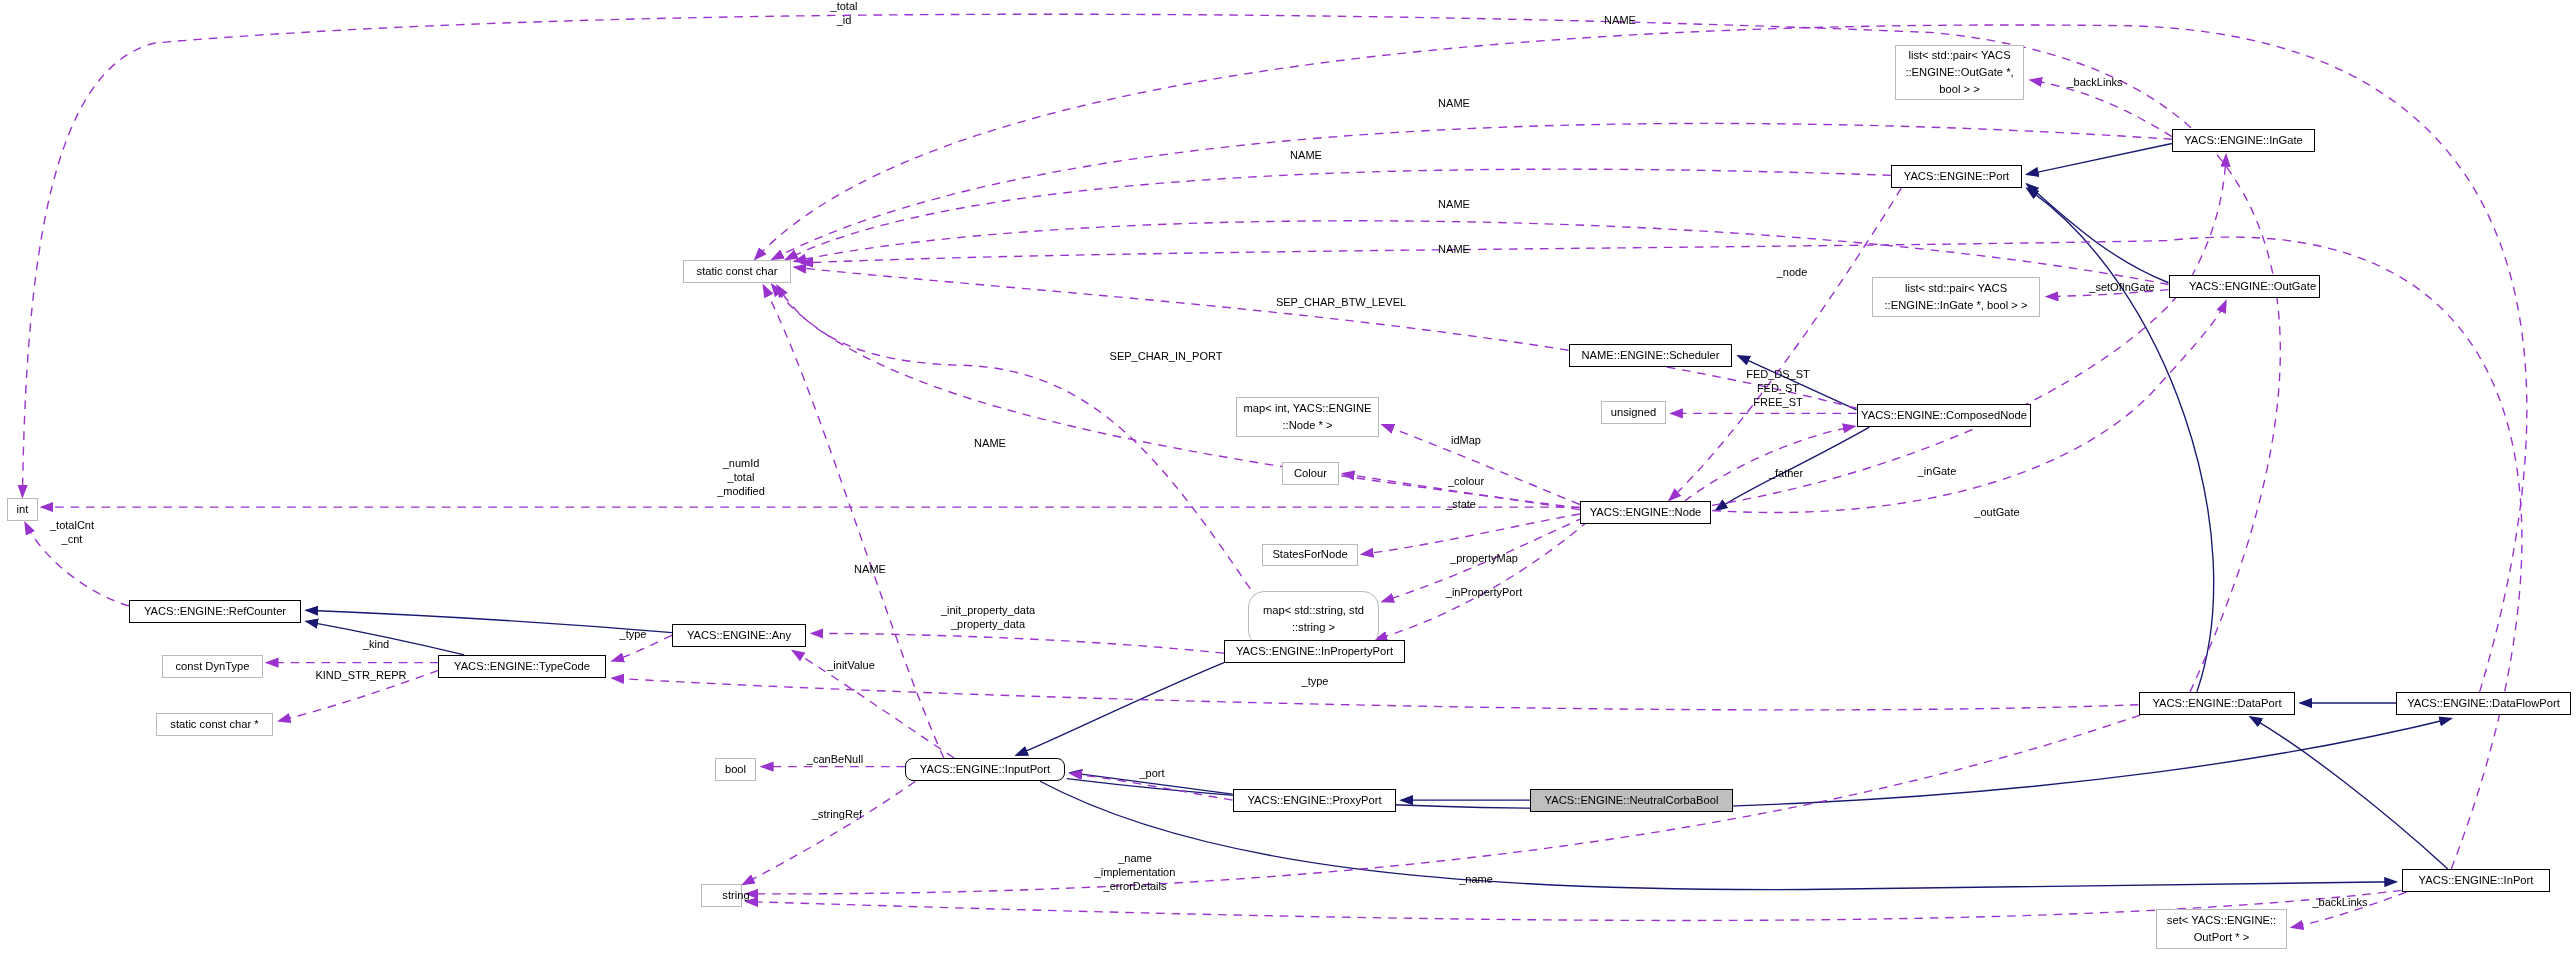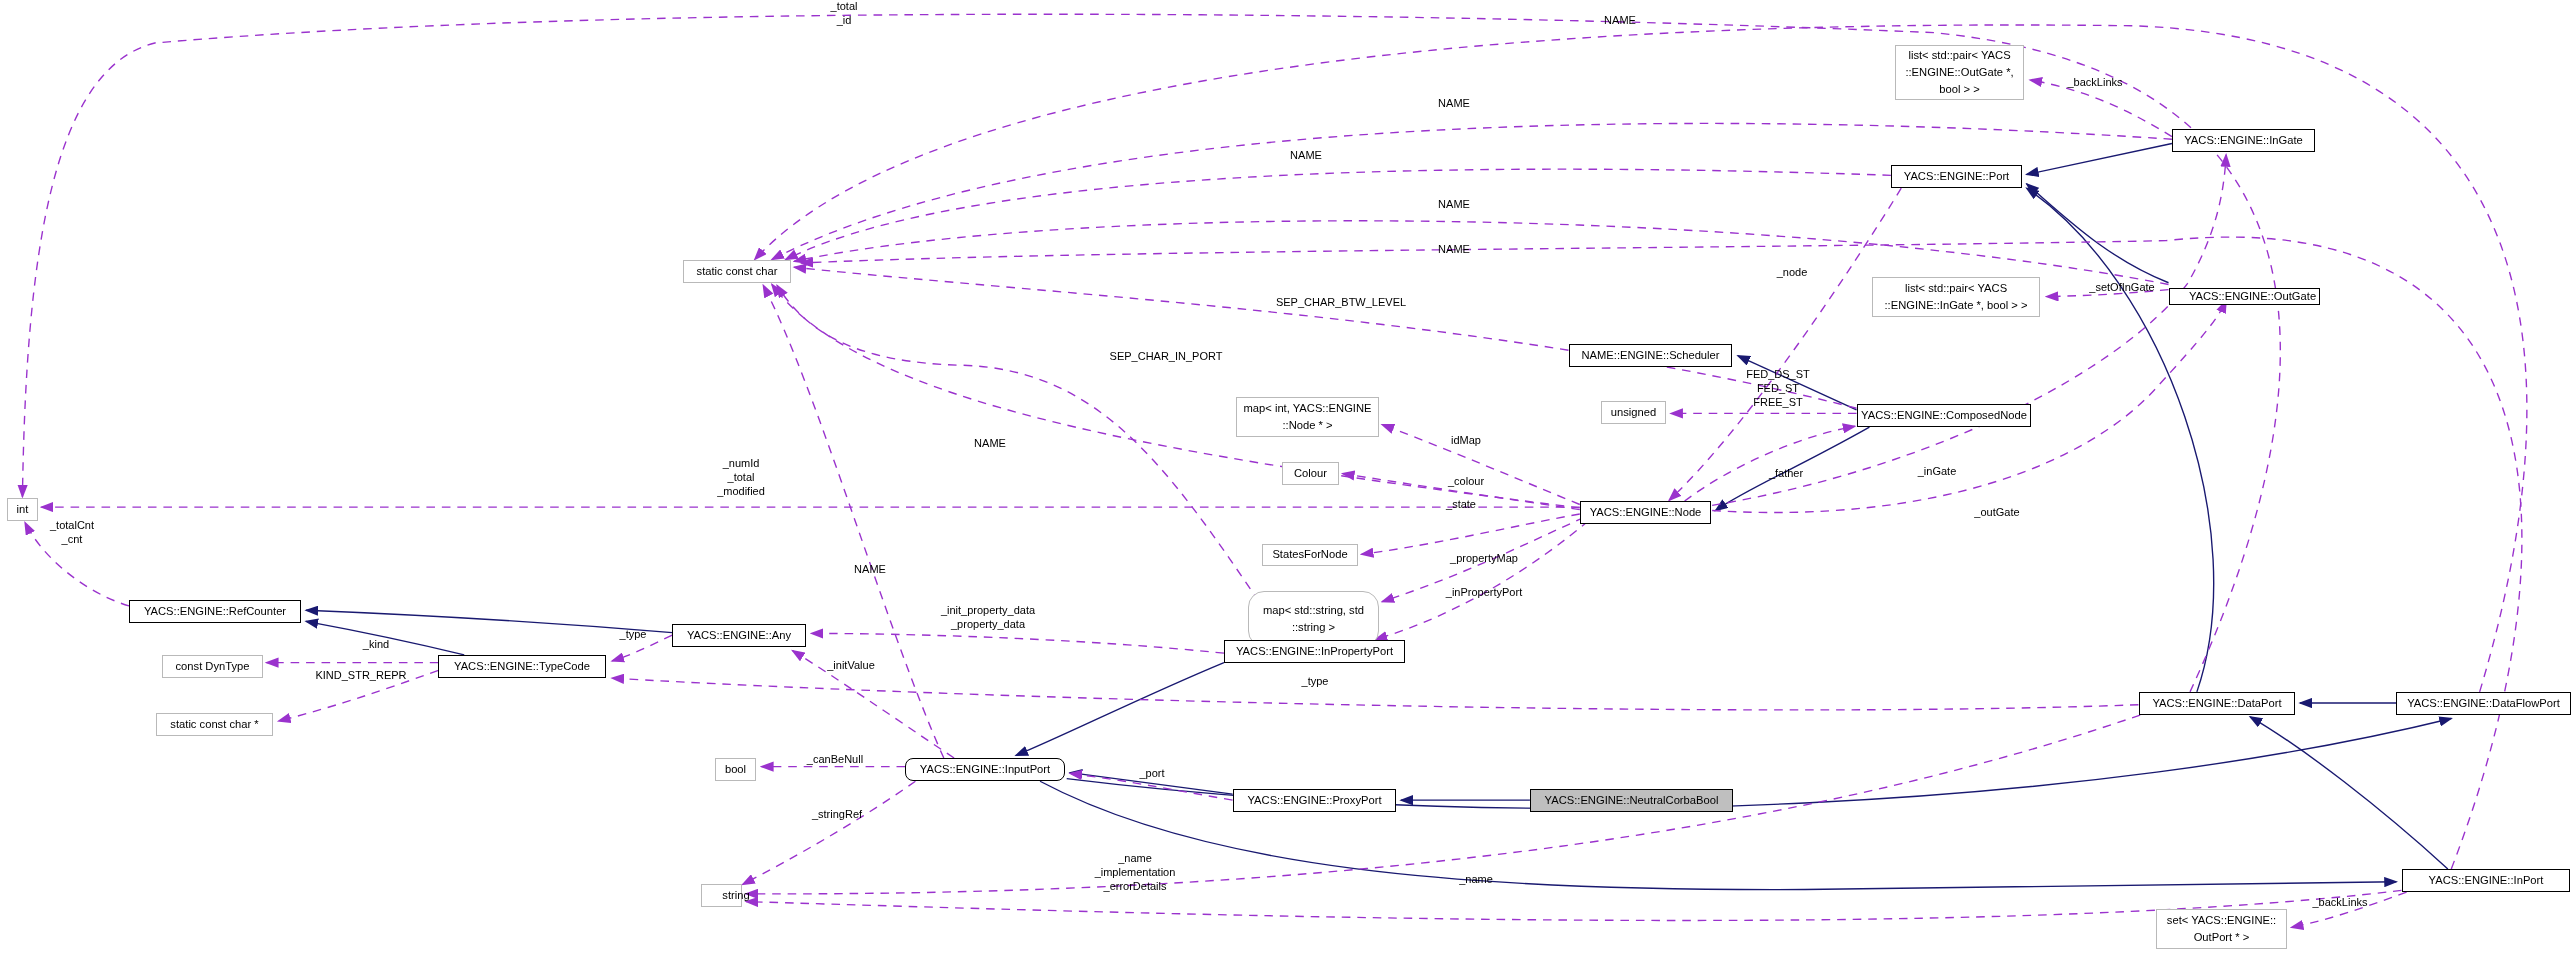--- a/index.html
+++ b/index.html
@@ -129,21 +129,21 @@
 _errorDetails</div>
       <div class="edge-label" style="left: 1476px; top: 880px;">_name</div>
       <div class="edge-label" style="left: 2340px; top: 903px;">_backLinks</div>
     </div>
   <div id="nodes">
       <div class="node template" style="left: 1895px; top: 45px; width: 129px; height: 55px;">list&lt; std::pair&lt; YACS
 ::ENGINE::OutGate *,
 bool &gt; &gt;</div>
       <div class="node class" style="left: 2172px; top: 129px; width: 143px; height: 23px;">YACS::ENGINE::InGate</div>
       <div class="node class" style="left: 1891px; top: 165px; width: 131px; height: 23px;">YACS::ENGINE::Port</div>
-      <div class="node class" style="left: 2169px; top: 288px; width: 151px; height: 17px; padding-left: 16px;">YACS::ENGINE::OutGate</div>
+      <div class="node class" style="left: 2169px; top: 275px; width: 151px; height: 23px; padding-left: 16px;">YACS::ENGINE::OutGate</div>
       <div class="node template" style="left: 1872px; top: 277px; width: 168px; height: 40px;">list&lt; std::pair&lt; YACS
 ::ENGINE::InGate *, bool &gt; &gt;</div>
       <div class="node class" style="left: 1569px; top: 344px; width: 163px; height: 23px;">NAME::ENGINE::Scheduler</div>
       <div class="node template" style="left: 1601px; top: 401px; width: 65px; height: 23px;">unsigned</div>
       <div class="node class" style="left: 1857px; top: 404px; width: 174px; height: 23px;">YACS::ENGINE::ComposedNode</div>
       <div class="node template" style="left: 1236px; top: 397px; width: 143px; height: 40px;">map&lt; int, YACS::ENGINE
 ::Node * &gt;</div>
       <div class="node template" style="left: 1282px; top: 462px; width: 57px; height: 23px;">Colour</div>
       <div class="node class" style="left: 1580px; top: 501px; width: 131px; height: 23px;">YACS::ENGINE::Node</div>
       <div class="node template" style="left: 1262px; top: 544px; width: 96px; height: 21.5px;">StatesForNode</div>
@@ -156,19 +156,19 @@
       <div class="node class" style="left: 438px; top: 655px; width: 168px; height: 23px;">YACS::ENGINE::TypeCode</div>
       <div class="node template" style="left: 156px; top: 713px; width: 117px; height: 23px;">static const char *</div>
       <div class="node class" style="left: 672px; top: 624px; width: 134px; height: 23px;">YACS::ENGINE::Any</div>
       <div class="node template" style="left: 683px; top: 260px; width: 108px; height: 23px;">static const char</div>
       <div class="node template" style="left: 715px; top: 758px; width: 41px; height: 23px;">bool</div>
       <div class="node class" style="left: 905px; top: 758px; width: 160px; height: 23px; border-radius: 8px;">YACS::ENGINE::InputPort</div>
       <div class="node class" style="left: 1233px; top: 789px; width: 163px; height: 23px;">YACS::ENGINE::ProxyPort</div>
       <div class="node highlight" style="left: 1530px; top: 789px; width: 203px; height: 23px;">YACS::ENGINE::NeutralCorbaBool</div>
       <div class="node class" style="left: 2139px; top: 692px; width: 156px; height: 23px;">YACS::ENGINE::DataPort</div>
       <div class="node class" style="left: 2396px; top: 692px; width: 175px; height: 23px;">YACS::ENGINE::DataFlowPort</div>
-      <div class="node class" style="left: 2402px; top: 869px; width: 168px; height: 23px;">YACS::ENGINE::InPort</div>
+      <div class="node class" style="left: 2402px; top: 869px; width: 148px; height: 23px;">YACS::ENGINE::InPort</div>
       <div class="node template" style="left: 2156px; top: 909px; width: 131px; height: 40px;">set&lt; YACS::ENGINE::
 OutPort * &gt;</div>
       <div class="node template" style="left: 701px; top: 884px; width: 41px; height: 23px; padding-left: 29px;">string</div>
     </div>
 </div>
 
 
 </body></html>

